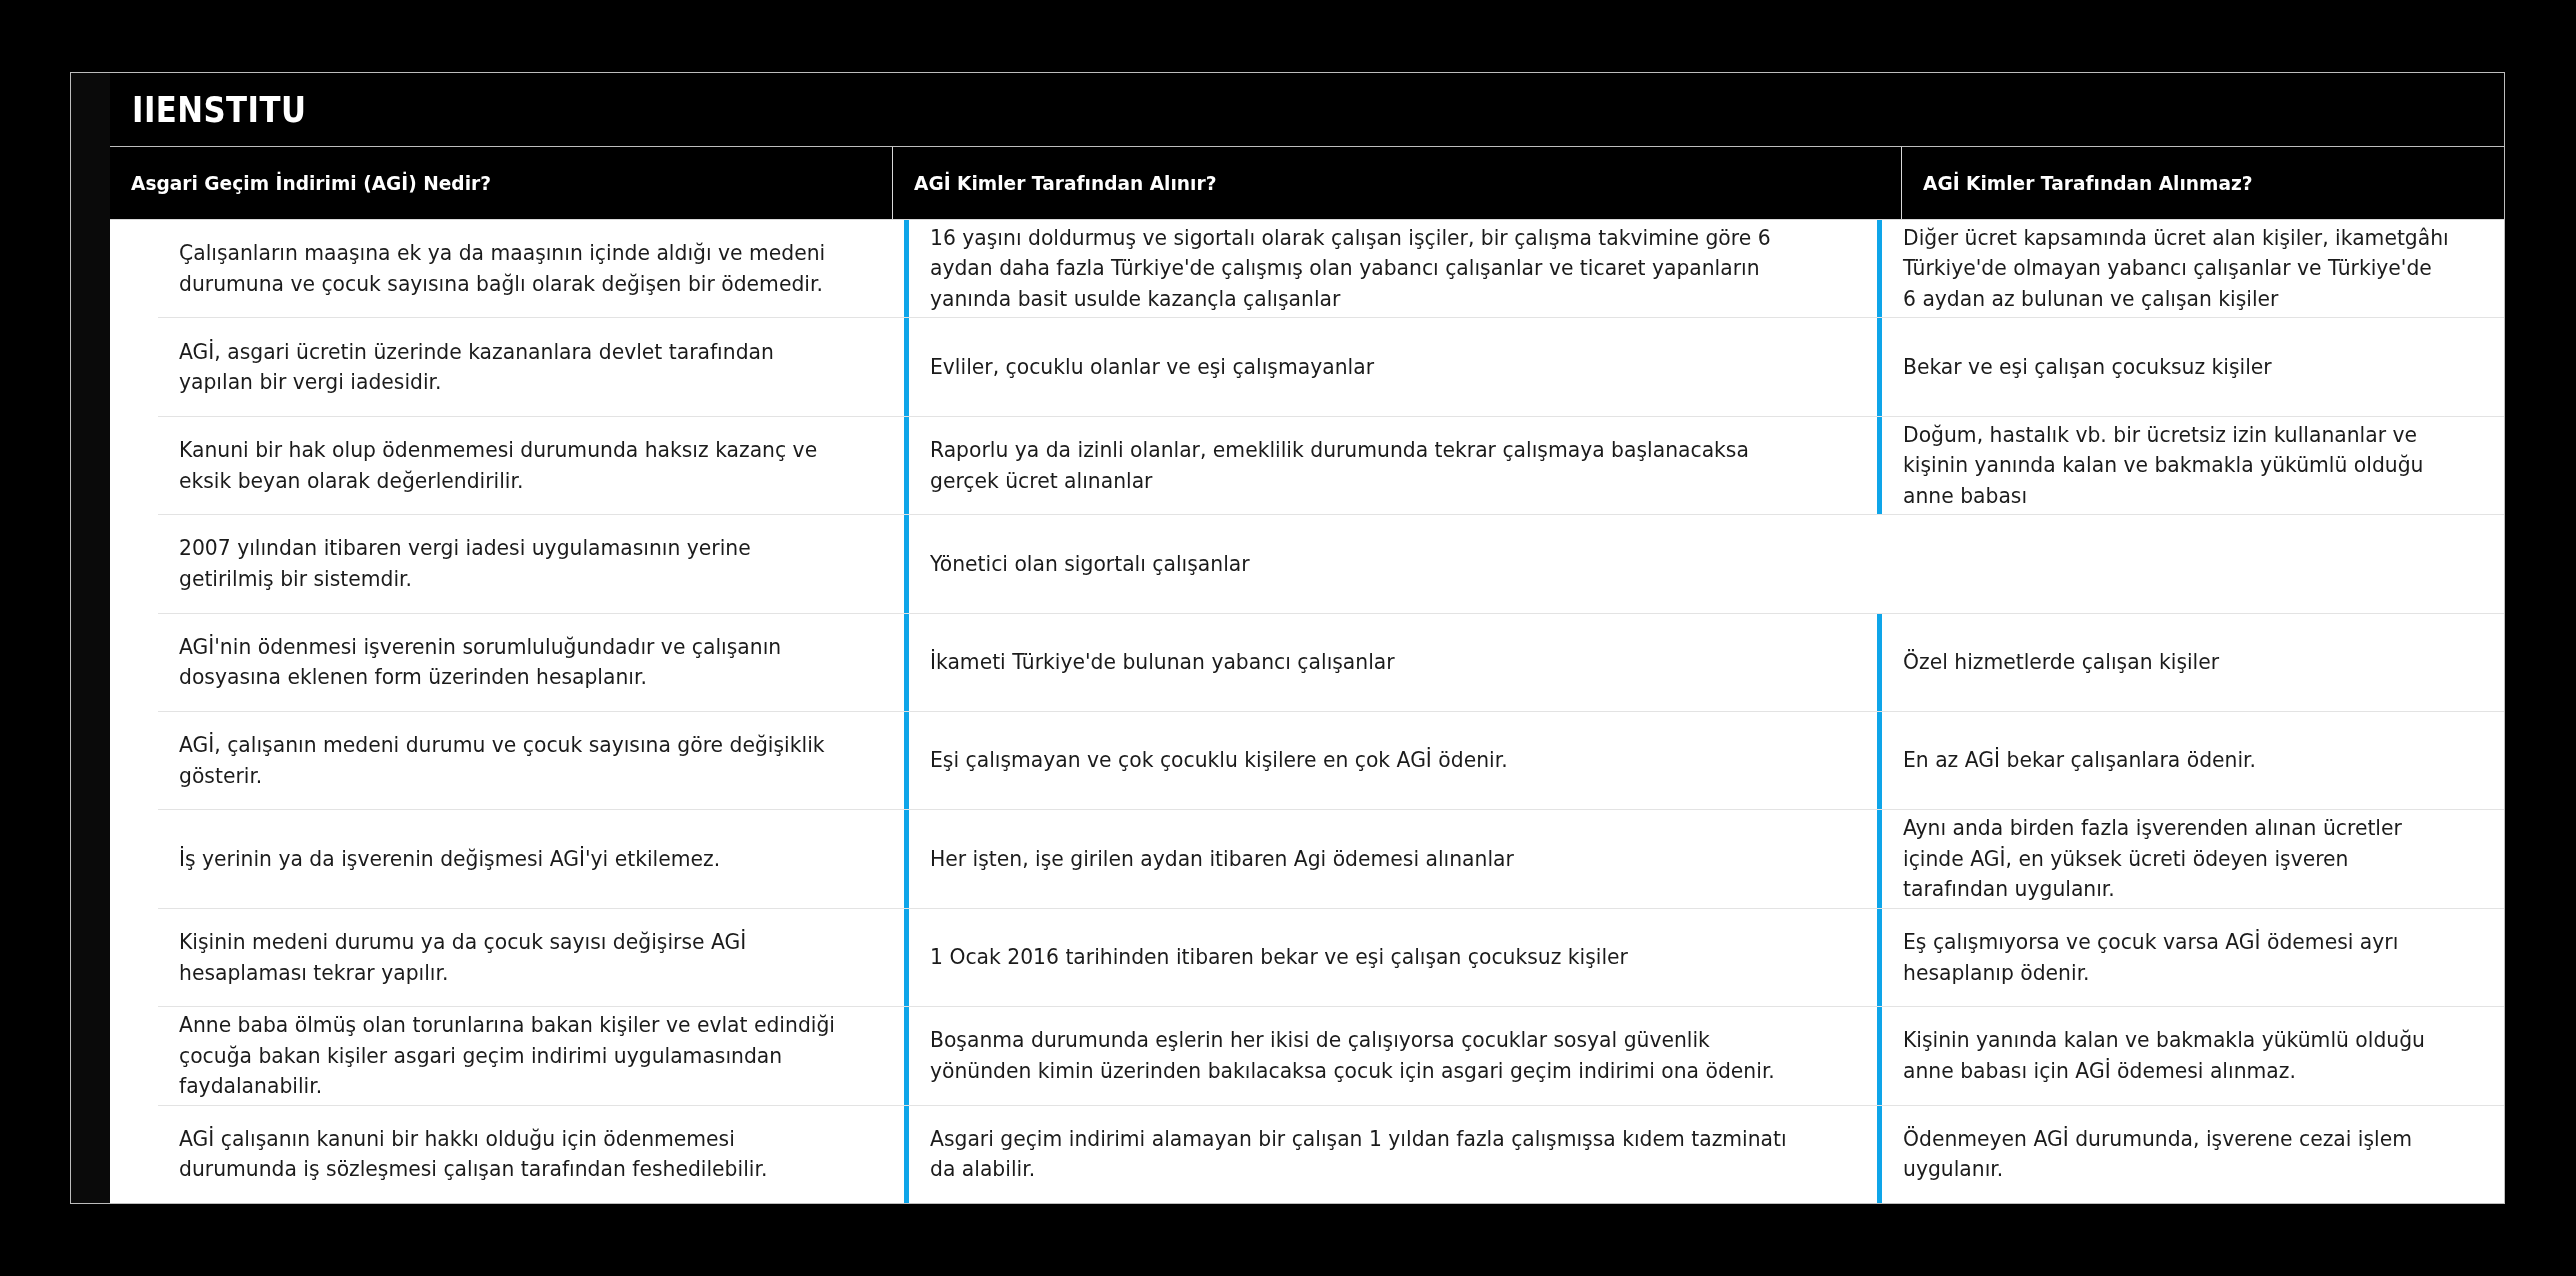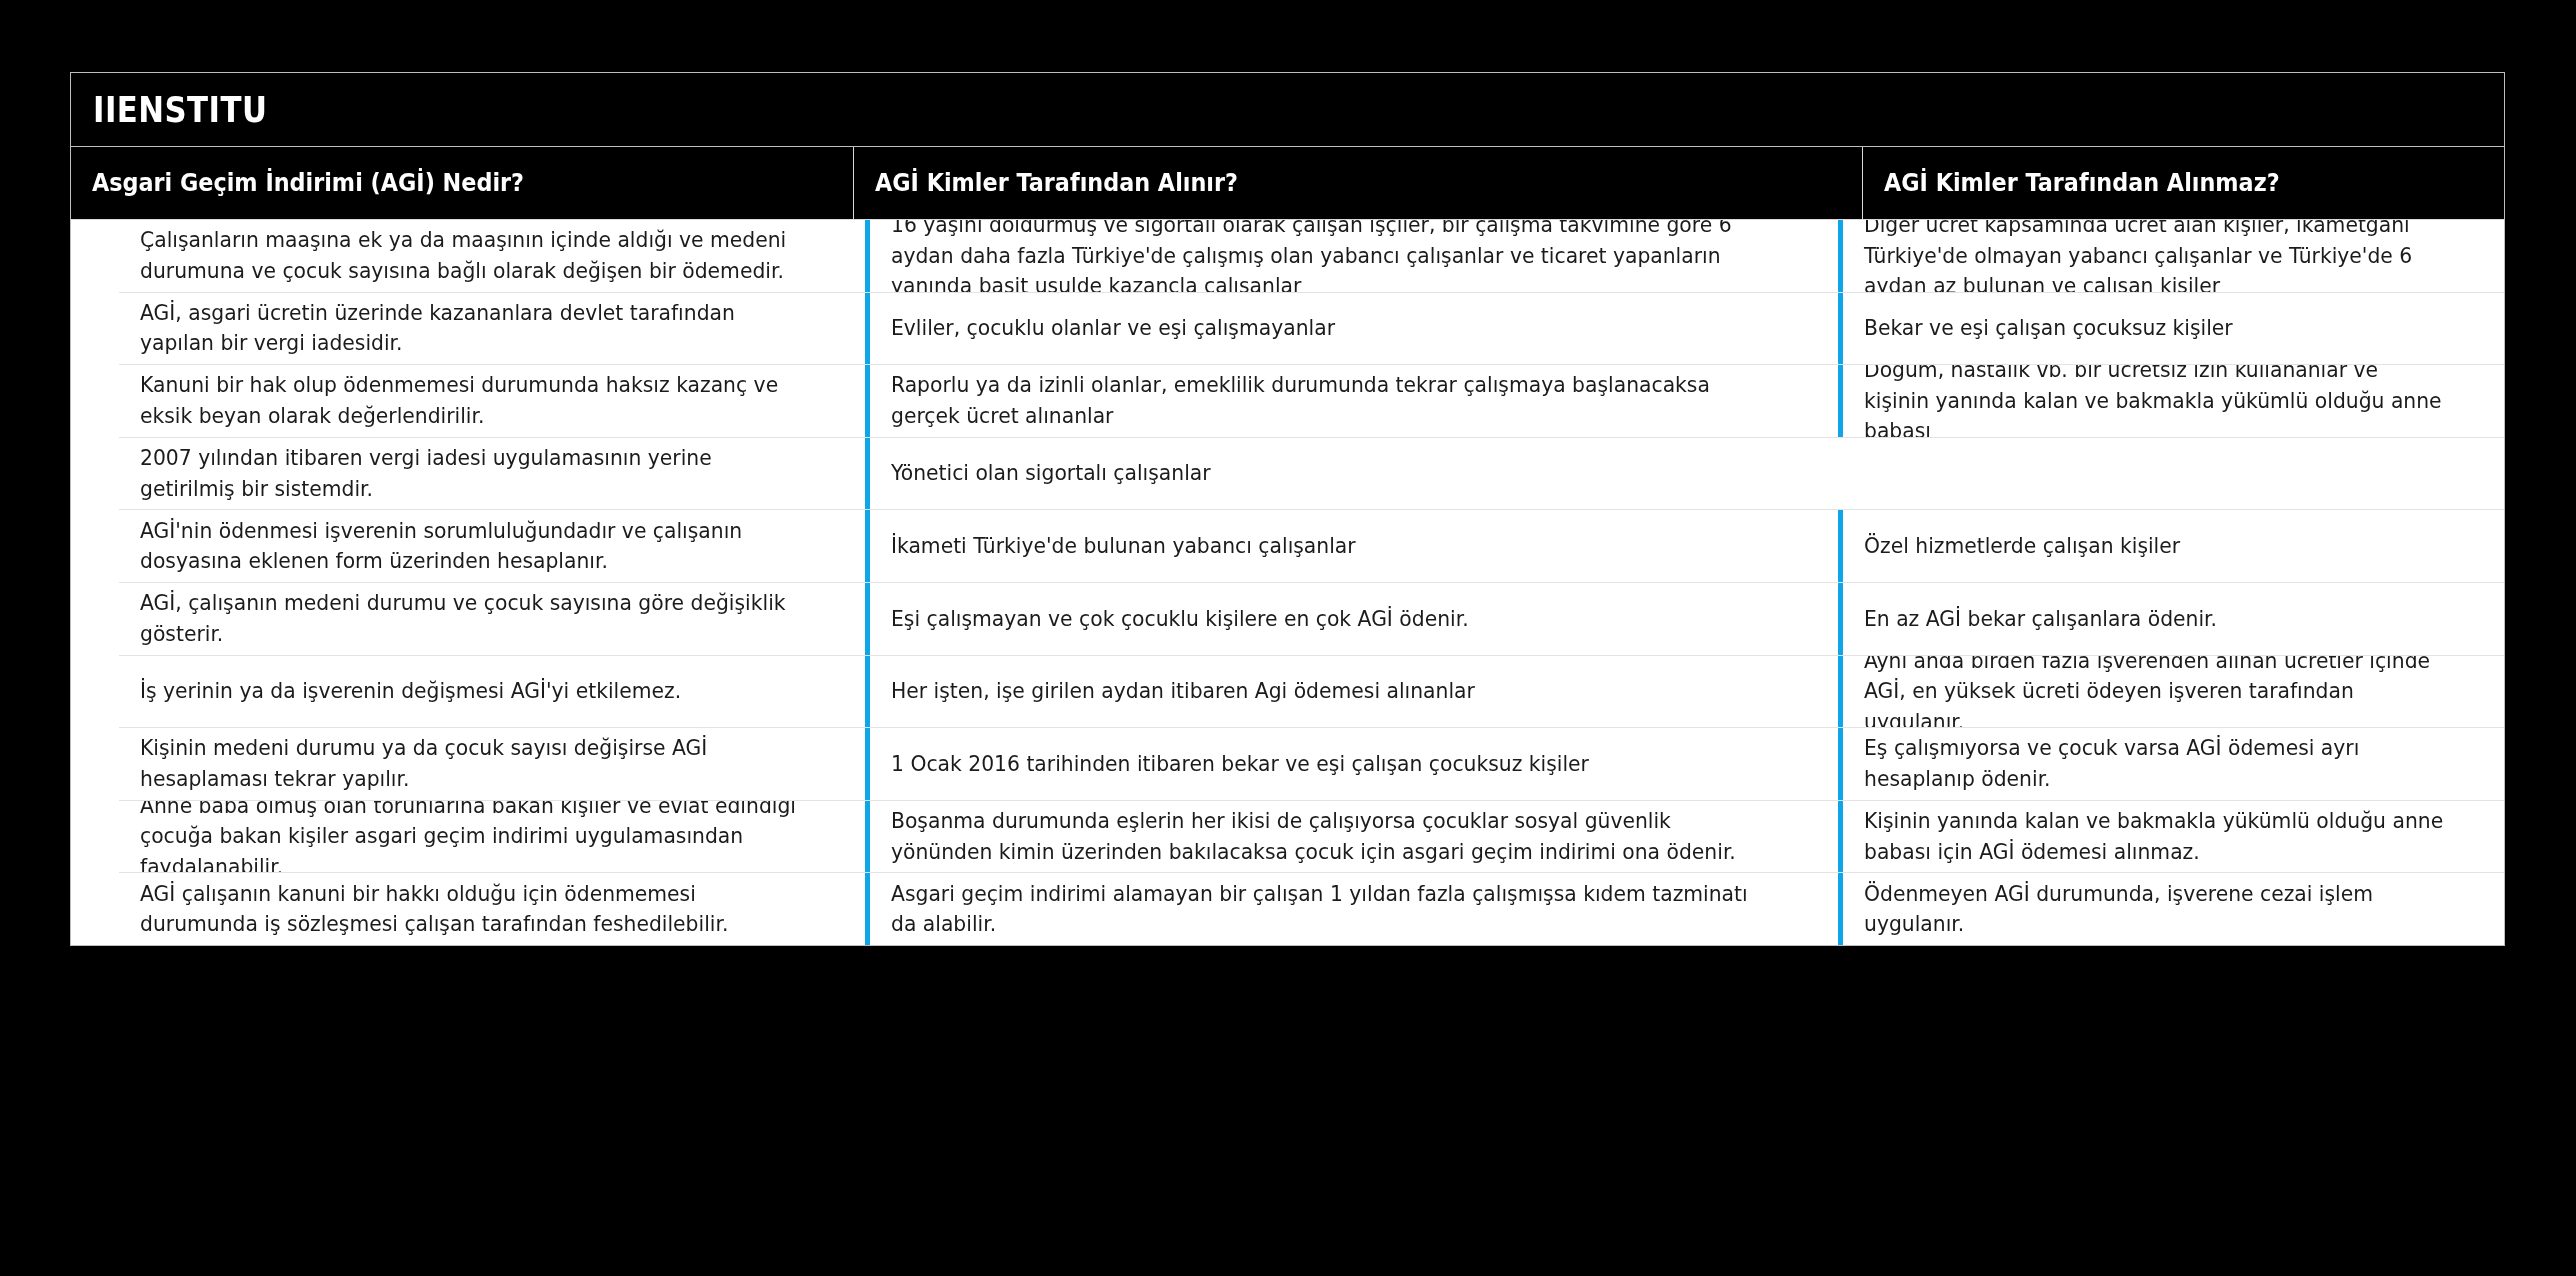--- a/index.html
+++ b/index.html
@@ -17,26 +17,27 @@
     width: 2576px;
     height: 1277px;
     background: #000000;
   }
 
   .table-card {
     position: absolute;
     left: 70px;
     top: 72px;
     width: 2435px;
-    height: 874px;
+    height: 1132px;
     background: #0a0a0a;
     border: 1.9px solid #bdbdbd;
     overflow: hidden;
     display: flex;
     flex-direction: column;
+    padding-left: 39px;
   }
 
   
   .brand-bar {
     height: 74px;
     background: #000000;
     border-bottom: 1.9px solid #bdbdbd;
     display: flex;
     align-items: center;
     flex: 0 0 auto;
@@ -60,21 +61,21 @@
     background: #000000;
     display: flex;
     flex: 0 0 auto;
     border-bottom: 1.9px solid #d9d9d9;
   }
 
   .header-cell {
     color: #ffffff;
     font-family: "DejaVu Sans", sans-serif;
     font-weight: 700;
-    font-size: 24px;
+    font-size: 20px;
     display: flex;
     align-items: center;
     padding: 0 21px;
     white-space: nowrap;
     overflow: hidden;
   }
 
   .header-cell span {
     display: inline-block;
     transform: scaleX(0.93);

